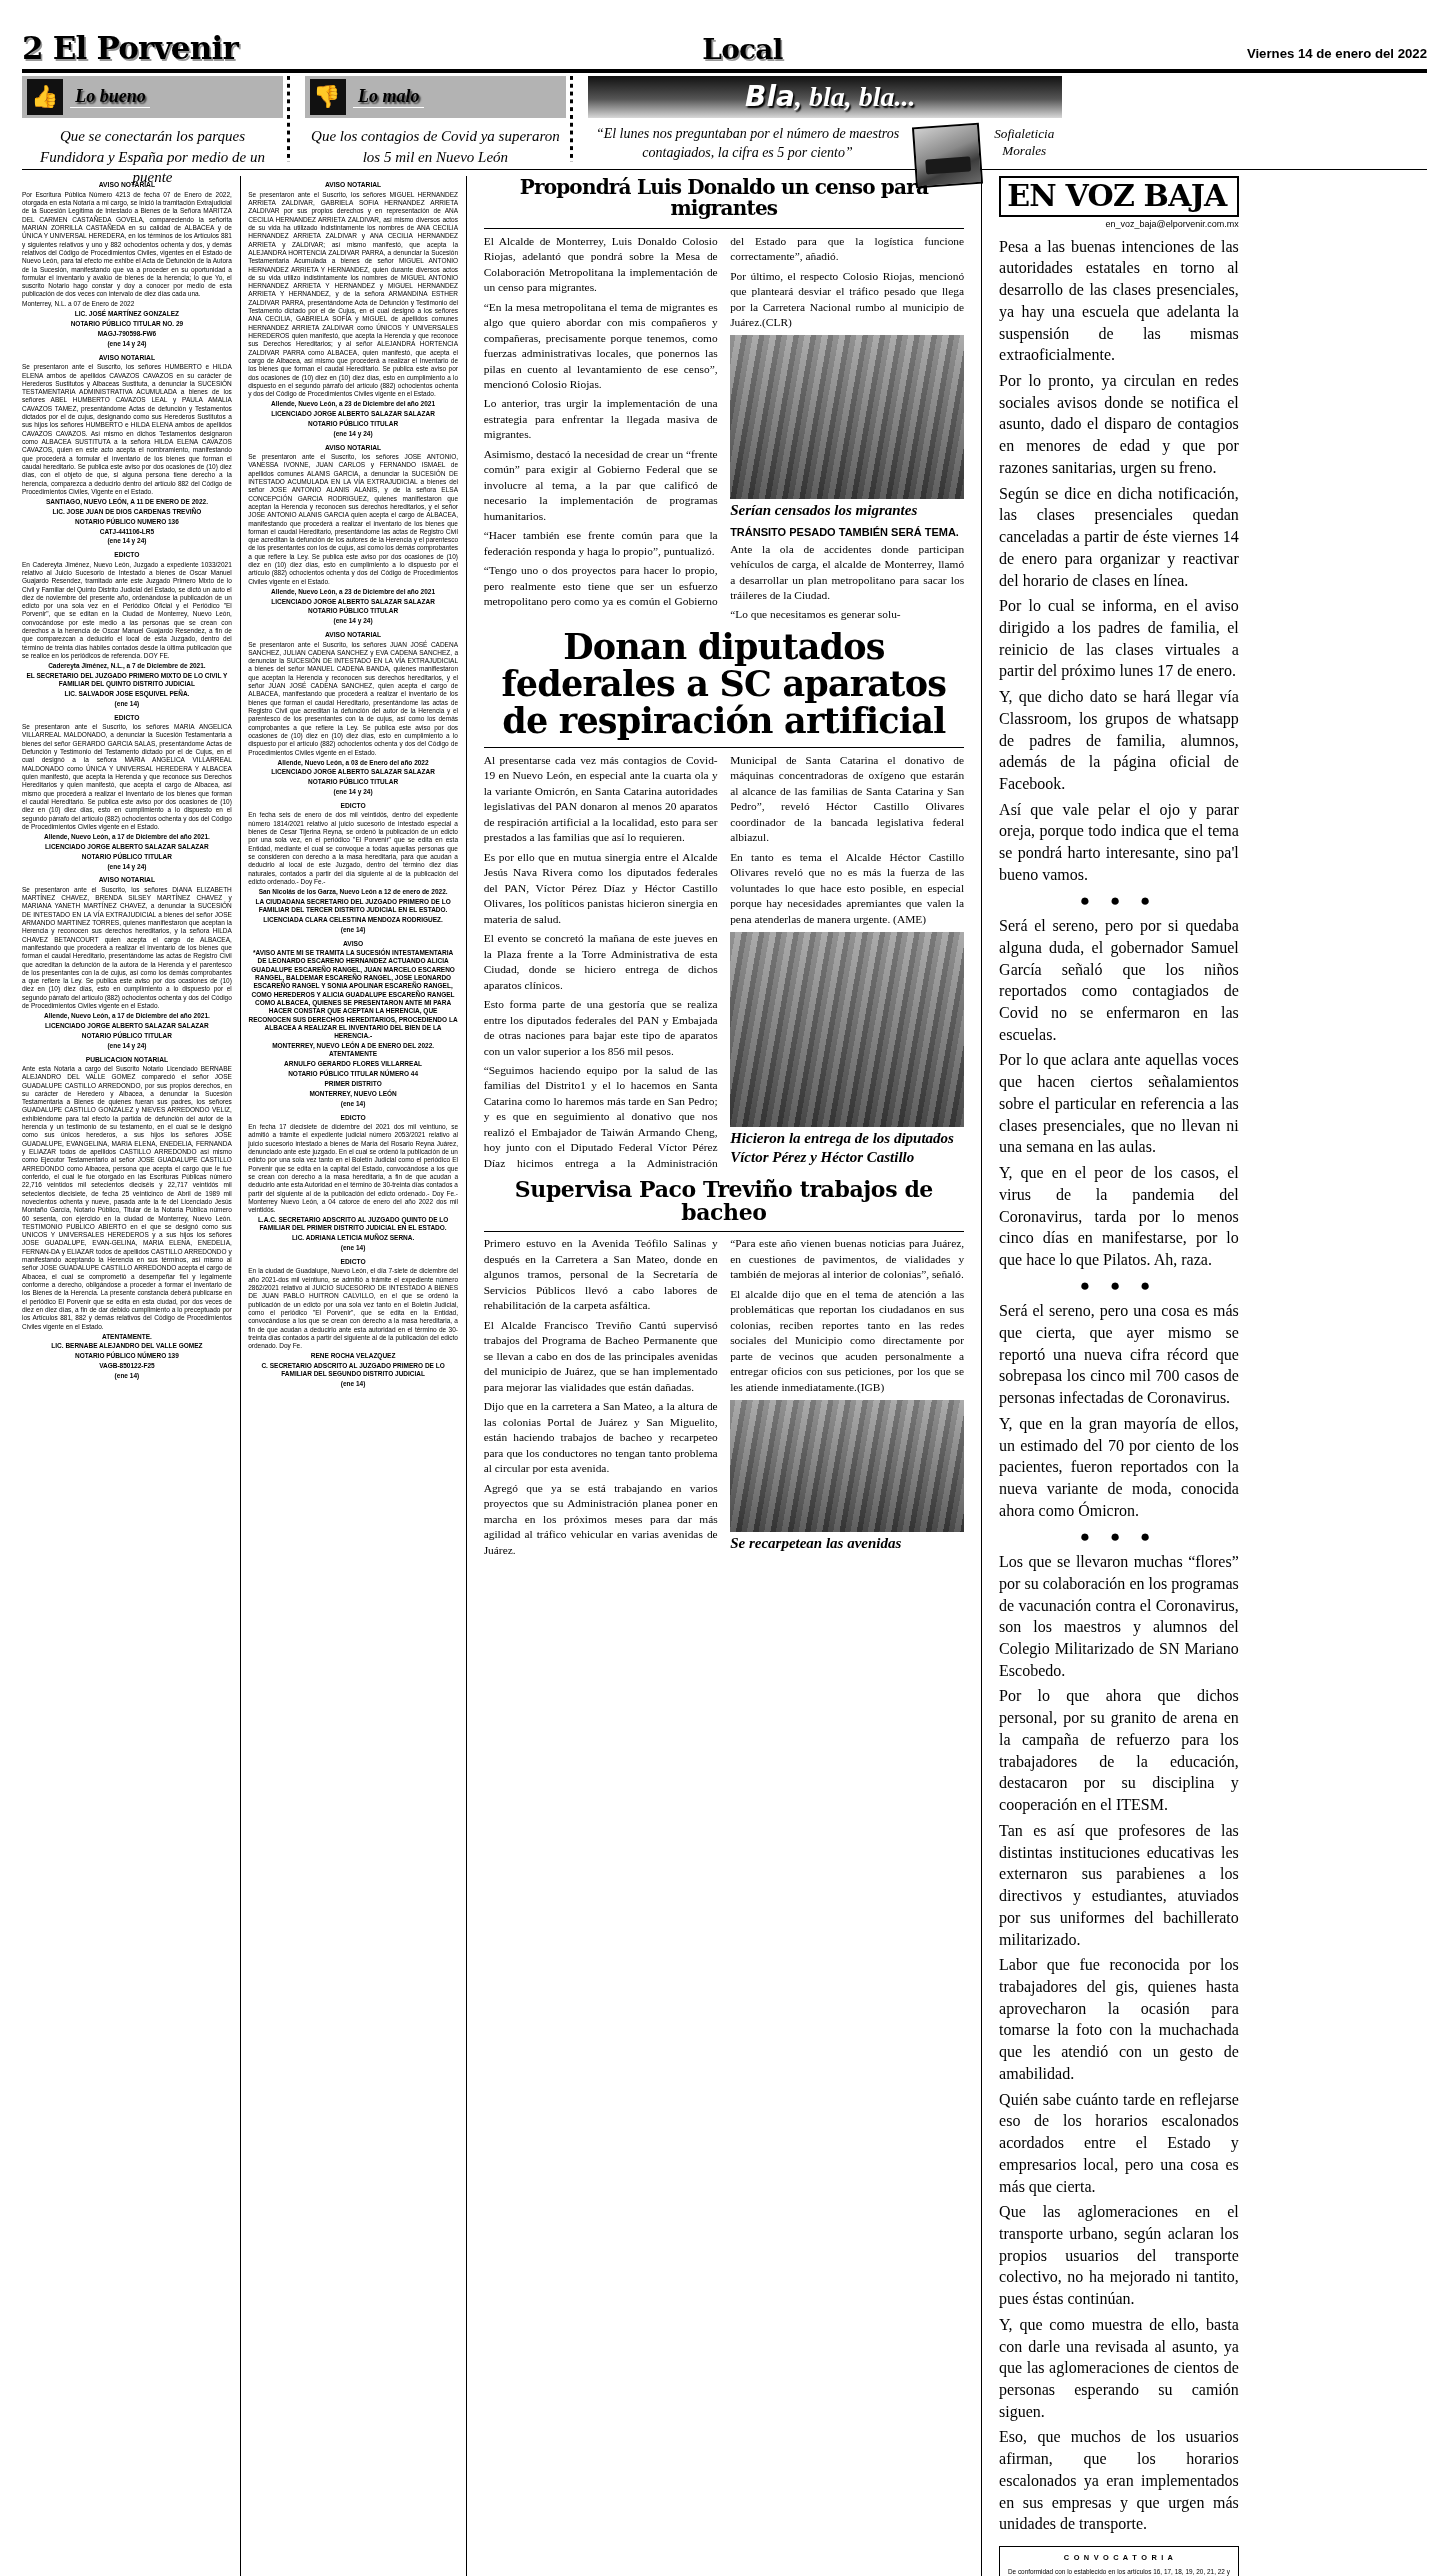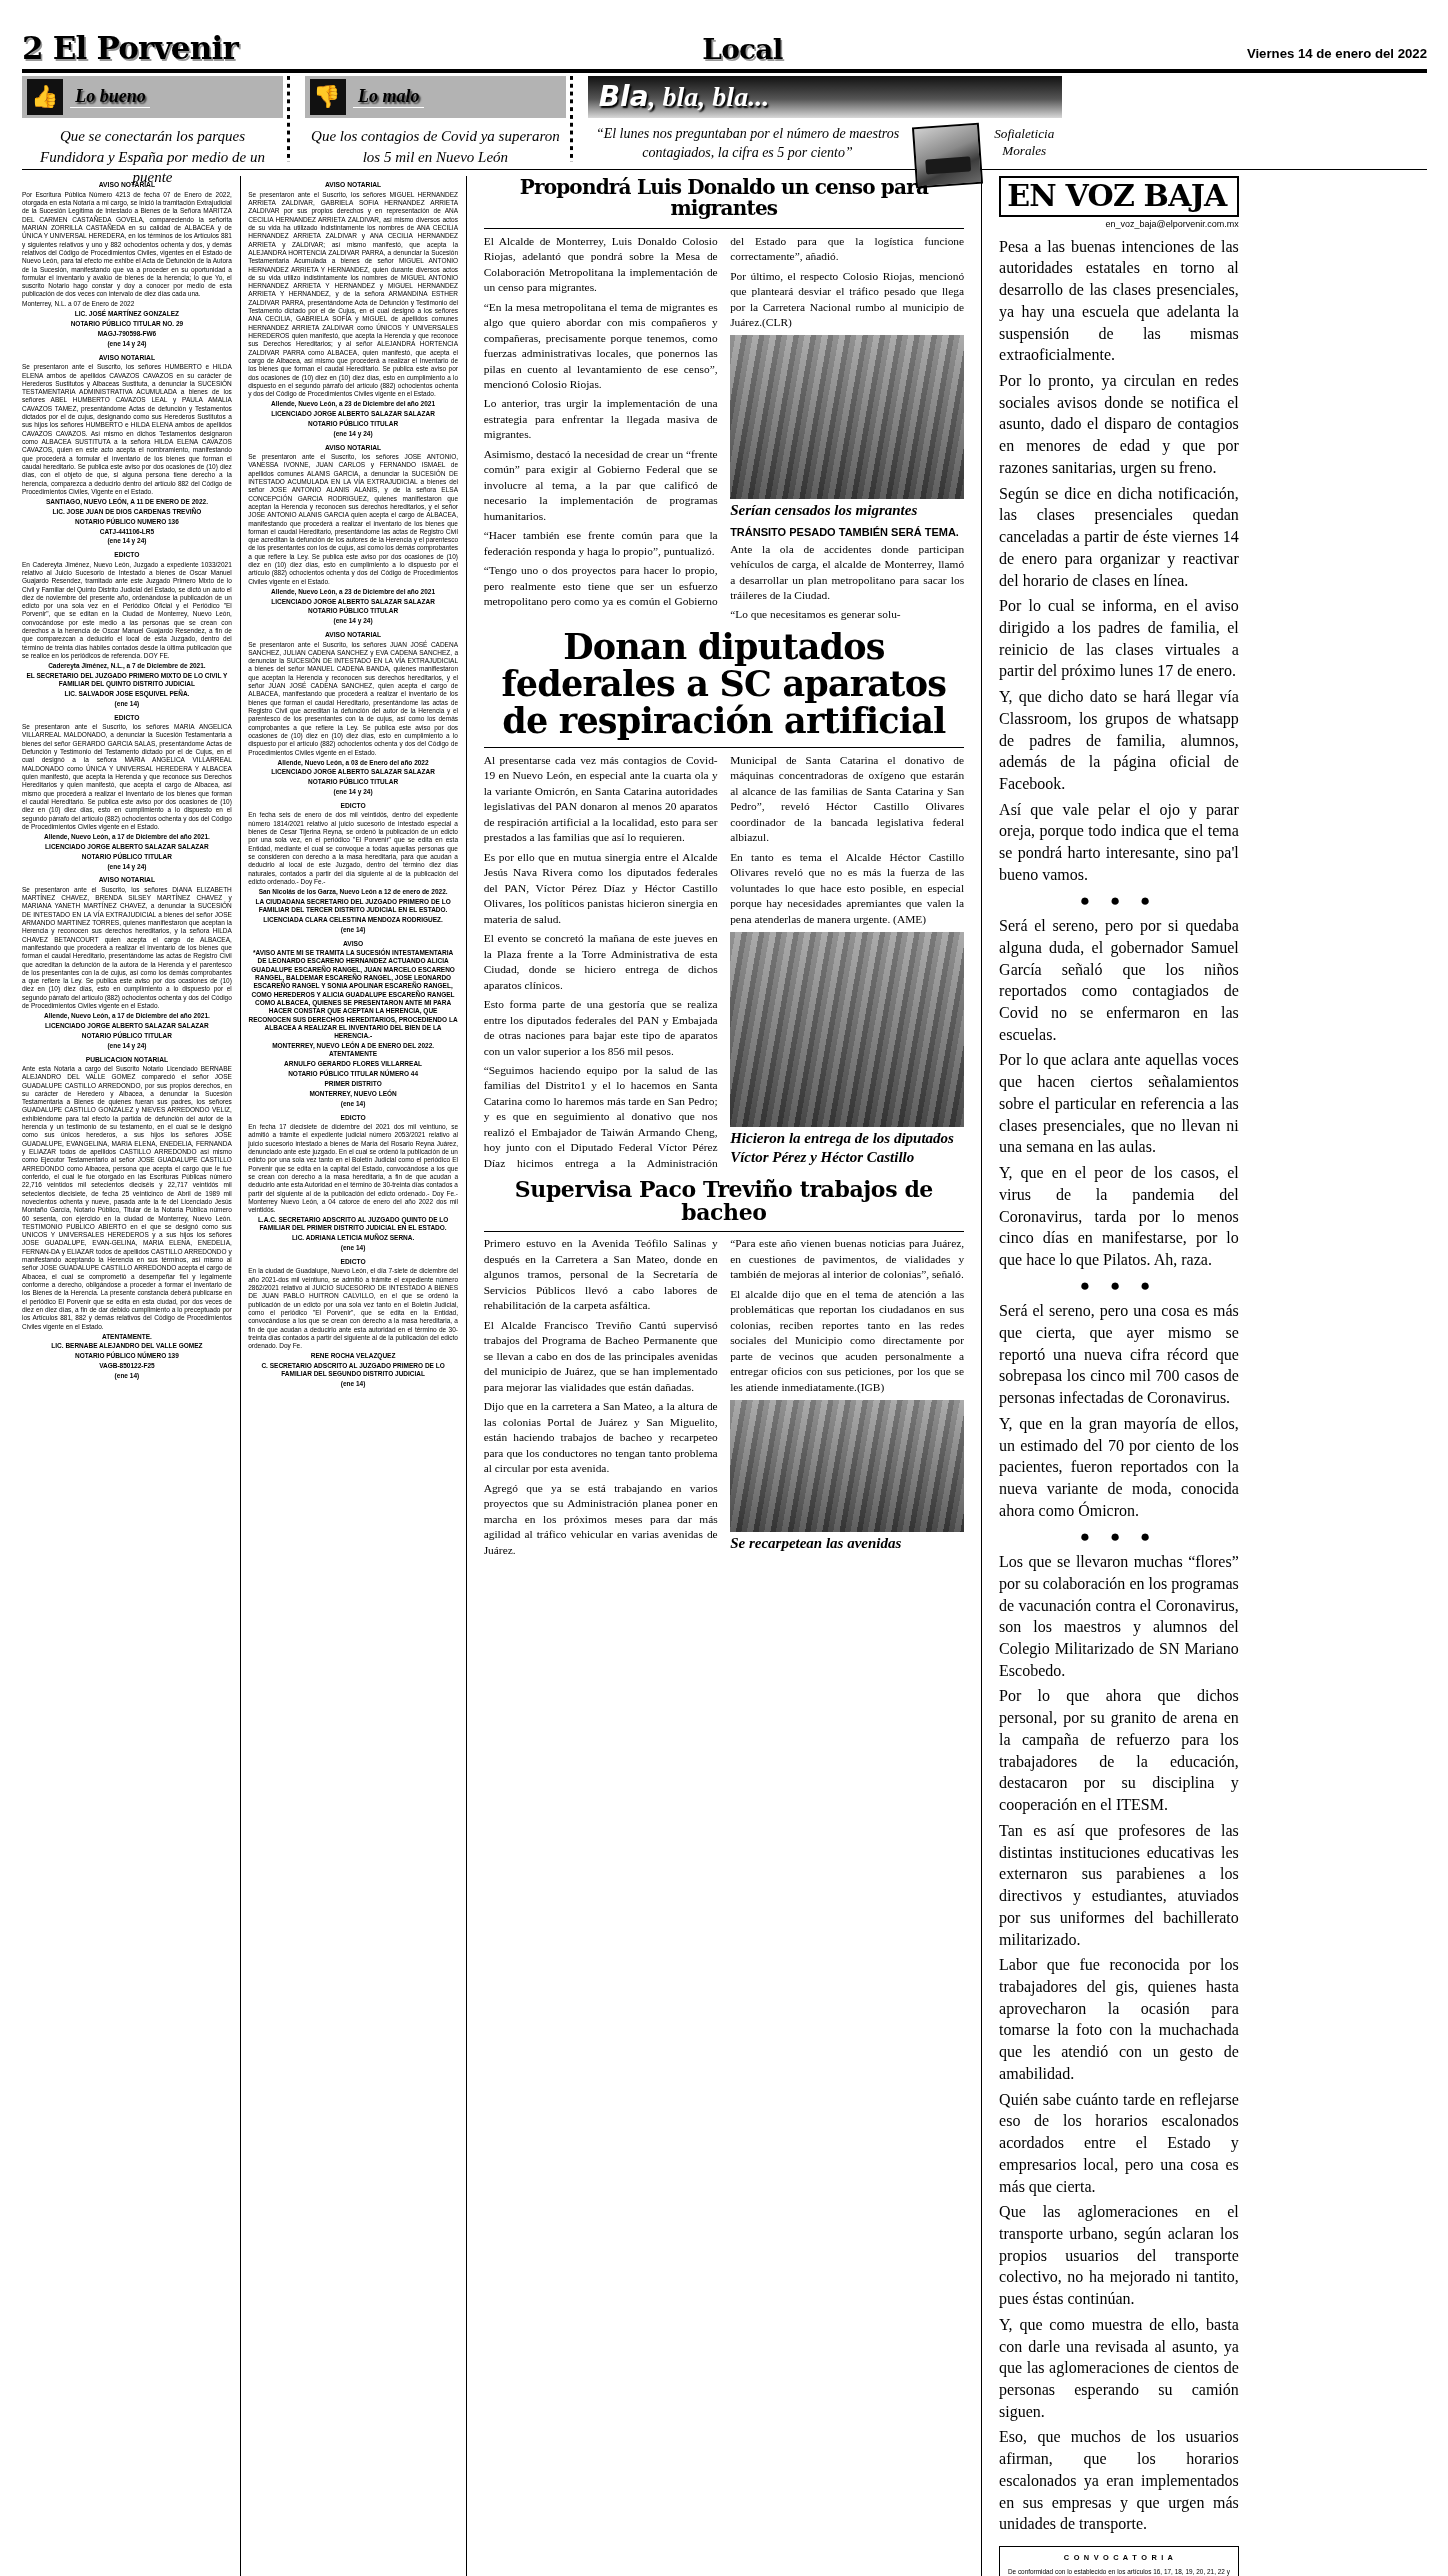--- a/index.html
+++ b/index.html
@@ -62,21 +62,21 @@
     font-family:"Liberation Serif", serif;
     font-style:italic; font-weight:bold;
     font-size:18px; color:#000000;
     text-shadow:1.6px 1.6px 1.6px #444;
     border-bottom:1.6px solid #fff;
     padding:0 4.7px 0.8px 4.7px;
     line-height:1.05;
   }
   .ban-head.bla-head {
     background:linear-gradient(to bottom,#111 0%,#555 55%,#d8d8d8 100%);
-    height:42px; padding-left:11px; position:relative; overflow:visible;
+    height:42px; padding-left:11px; position:relative; overflow:visible;justify-content:center;
   }
   .bla-title {
     font-family:"Liberation Serif", serif;
     font-style:italic; font-weight:bold; font-size:28px; color:#fff;
     text-shadow:1.6px 1.6px 1.6px #000; line-height:1;
   }
   .bla-title .b1 { font-family:"DejaVu Sans", sans-serif; font-style:italic; font-weight:bold; }
   .ban-body {
     font-family:"Liberation Serif", serif;
     font-style:italic; font-size:15px; text-align:center;

